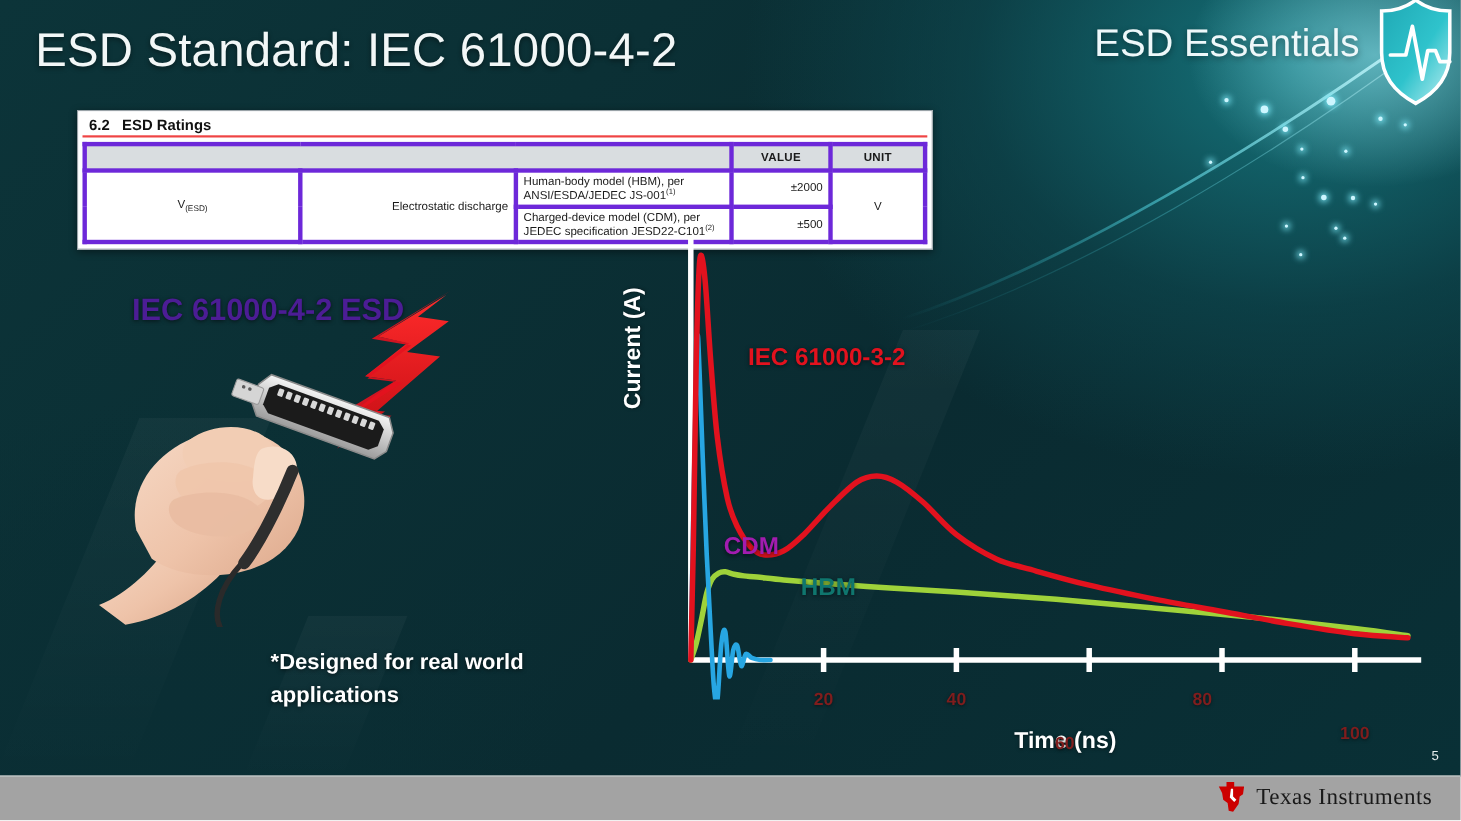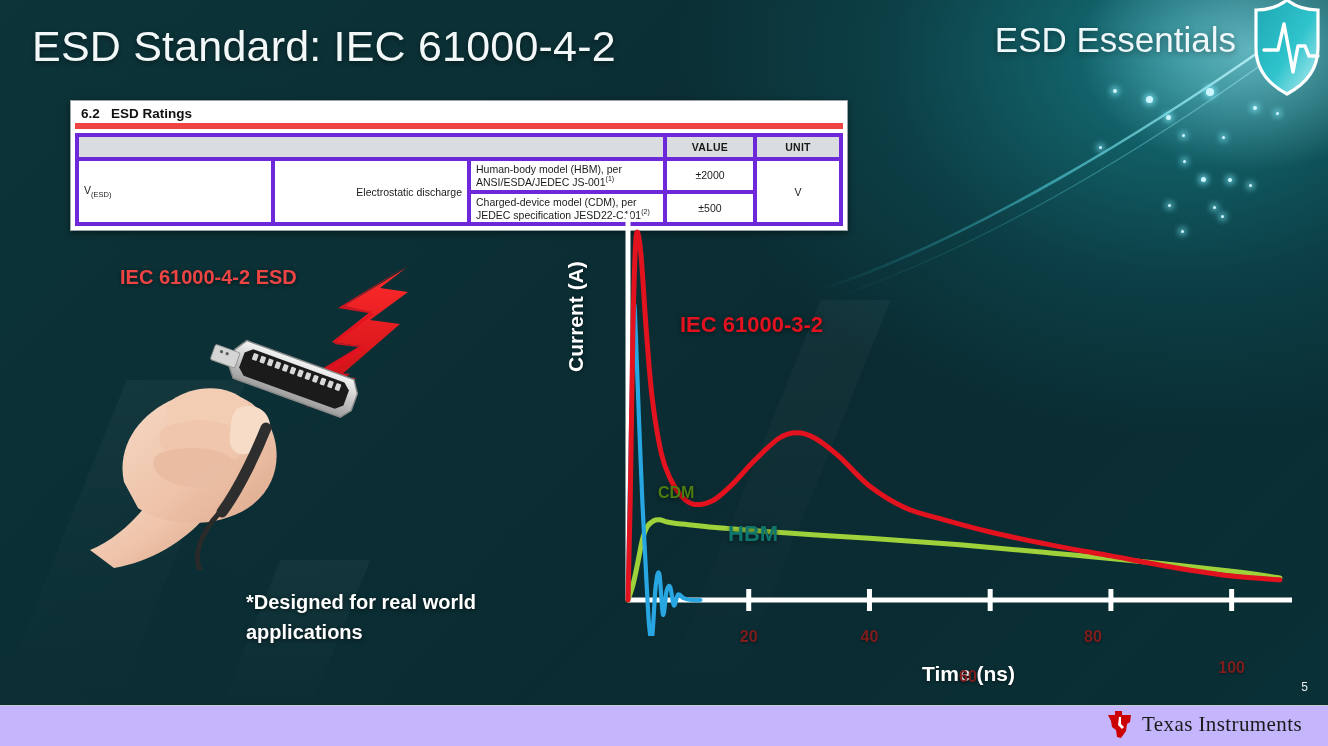--- a/index.html
+++ b/index.html
@@ -51,48 +51,48 @@
   .ds-table{
     position:absolute;left:70px;top:100px;width:776px;
     background:#ffffff;
     border:1px solid #9aa3a8;
     box-shadow:0 2px 7px rgba(0,0,0,.45);
     font-family:"Liberation Sans",sans-serif;
     color:#141414;
   }
   .ds-head{
     padding:3px 0 2px 6px;font-size:13.5px;font-weight:bold;color:#111;
-    border-bottom:6px solid #ef4444;margin:2px 4px 0 4px;
+    border-bottom:2px solid #ef4444;margin:2px 4px 0 4px;
   }
   .ds-head .num{display:inline-block;width:30px;}
   table.esd{
     border-collapse:collapse;width:calc(100% - 8px);margin:4px;
     table-layout:fixed;
   }
   table.esd td,table.esd th{
     border:4px solid #6d28d9;
     font-size:10.5px;font-weight:normal;color:#1a1a1a;
     padding:2px 5px;vertical-align:middle;
   }
   table.esd thead th{
     background:#d9dde0;font-weight:bold;font-size:10.5px;text-align:center;
     letter-spacing:.3px;padding:4px 5px;
   }
-  .c-sym{width:52px;text-align:left;}
+  .c-sym{width:52px;text-align:center;}
   .c-par{width:165px;text-align:right;}
   .c-desc{text-align:left;}
-  .c-val{width:76px;text-align:center;}
+  .c-val{width:76px;text-align:right;}
   .c-unit{width:72px;text-align:center;}
   .blankhead{background:#d9dde0;border:1px solid #6d777c;}
   sub{font-size:7.5px;}
   sup{font-size:7px;}
   
   .iec-label{
     position:absolute;left:120px;top:266px;
-    font-size:20px;font-weight:bold;color:#ef4444;
+    font-size:28px;font-weight:bold;color:#4c1d95;
     text-shadow:0 1px 4px rgba(0,0,0,.6);white-space:nowrap;
   }
   .note{
     position:absolute;left:246px;top:588px;width:300px;
     font-size:20px;font-weight:bold;color:#ffffff;line-height:1.48;
     text-shadow:0 1px 4px rgba(0,0,0,.6);
   }
   .hand-wrap{position:absolute;left:88px;top:250px;width:340px;height:320px;}
   
   .chart{position:absolute;left:570px;top:196px;width:740px;height:500px;}
@@ -109,30 +109,30 @@
   }
   .tick-label{
     position:absolute;top:432px;font-size:16px;font-weight:bold;color:#7f1d1d;
     transform:translateX(-50%);text-shadow:0 1px 3px rgba(0,0,0,.5);
   }
   .series-label{
     position:absolute;font-weight:bold;white-space:nowrap;
     text-shadow:0 1px 4px rgba(0,0,0,.55);
   }
   .lbl-iec{left:110px;top:116px;font-size:22px;color:#e2121e;}
-  .lbl-cdm{left:88px;top:288px;font-size:16px;color:#4d7c0f;}
+  .lbl-cdm{left:88px;top:288px;font-size:22px;color:#a21caf;}
   .lbl-hbm{left:158px;top:325px;font-size:22px;color:#0f766e;}
   .page-num{
     position:absolute;right:20px;bottom:52px;
     font-size:12px;color:#e6eeee;
   }
   
   .footer{
     position:absolute;left:0;bottom:0;width:1328px;height:40px;
-    background:#c4b5fd;border-top:1px solid #c6cdce;
+    background:#a3a3a3;border-top:1px solid #c6cdce;
   }
   .ti-logo{
     position:absolute;right:26px;top:4px;display:flex;align-items:center;gap:9px;
   }
   .ti-name{
     font-family:"Liberation Serif",serif;
     font-size:21px;color:#1a1a1a;letter-spacing:.4px;white-space:nowrap;
   }
 </style>
 </head>

